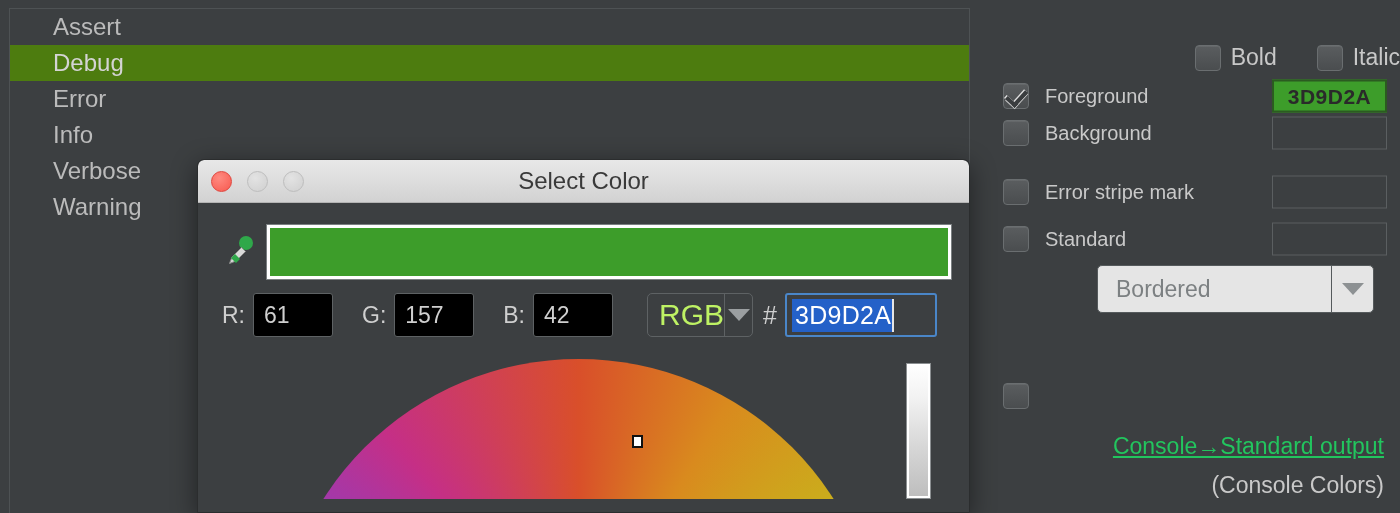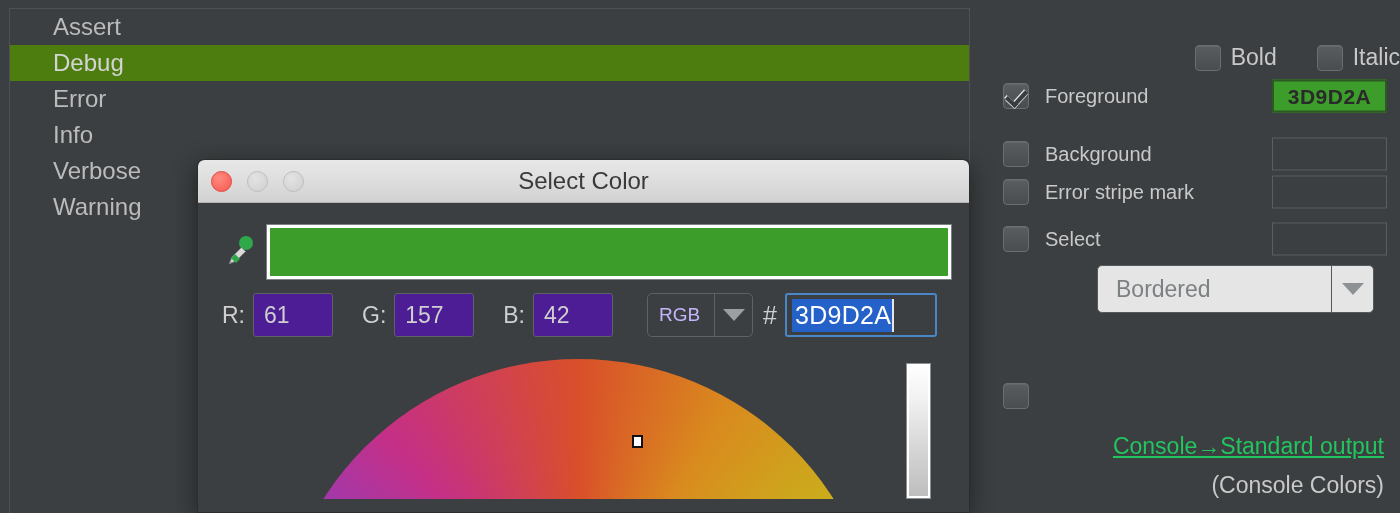--- a/index.html
+++ b/index.html
@@ -145,30 +145,30 @@
     background: #3D9D2A;
     border: 3px solid #ffffff;
     outline: 1px solid #7a7f81;
   }
 
   .rgb-row { display: flex; align-items: center; padding: 14px 0 0 24px; }
   .fld-label { color: #cfcfcf; font-size: 23px; margin-right: 8px; }
   .num-field {
     width: 80px; height: 44px;
     border: 1px solid #5e6264; border-radius: 3px;
-    background: #4c1d95; color: #cfcfcf; font-size: 23px;
+    background: #000000; color: #cfcfcf; font-size: 23px;
     display: flex; align-items: center; padding-left: 10px;
     margin-right: 29px;
   }
   .mode-combo {
     width: 106px; height: 44px; margin-left: 5px;
     border: 1px solid #5e6264; border-radius: 5px;
     display: flex; align-items: center;
   }
-  .mode-combo .mval { color: #c4b5fd; font-size: 19px; padding-left: 11px; flex: 1; }
+  .mode-combo .mval { color: #bef264; font-size: 30px; padding-left: 11px; flex: 1; }
   .mode-combo .marrow { width: 38px; height: 100%; border-left: 1px solid #5e6264; display: flex; align-items: center; justify-content: center; }
   .hash { color: #cfcfcf; font-size: 25px; margin: 0 8px 0 10px; }
   .hex-field {
     width: 152px; height: 44px;
     border: 2px solid #4a86c8; border-radius: 3px;
     background: #3c3f41;
     display: flex; align-items: center; padding-left: 5px;
   }
   .hex-sel {
     background: #2461c8; color: #ffffff; font-size: 25px;
@@ -232,35 +232,35 @@
     </div>
 
     <div class="attr-row" style="top:79px">
       <div class="cb checked"></div>
       <span class="lbl">Foreground</span>
       <div class="swatch filled">
           <span>3D9D2A</span>
         </div>
     </div>
 
-    <div class="attr-row" style="top:137px">
+    <div class="attr-row" style="top:116px">
       <div class="cb"></div>
       <span class="lbl">Background</span>
       <div class="swatch"></div>
     </div>
 
     <div class="attr-row" style="top:175px">
       <div class="cb"></div>
       <span class="lbl">Error stripe mark</span>
       <div class="swatch"></div>
     </div>
 
     <div class="attr-row" style="top:222px">
       <div class="cb"></div>
-      <span class="lbl">Select</span>
+      <span class="lbl">Standard</span>
       <div class="swatch"></div>
     </div>
 
     <div class="combo">
       <span class="val">Bordered</span>
       <span class="arrowbox">
           <span class="tri-down dim"></span>
         </span>
     </div>
 

